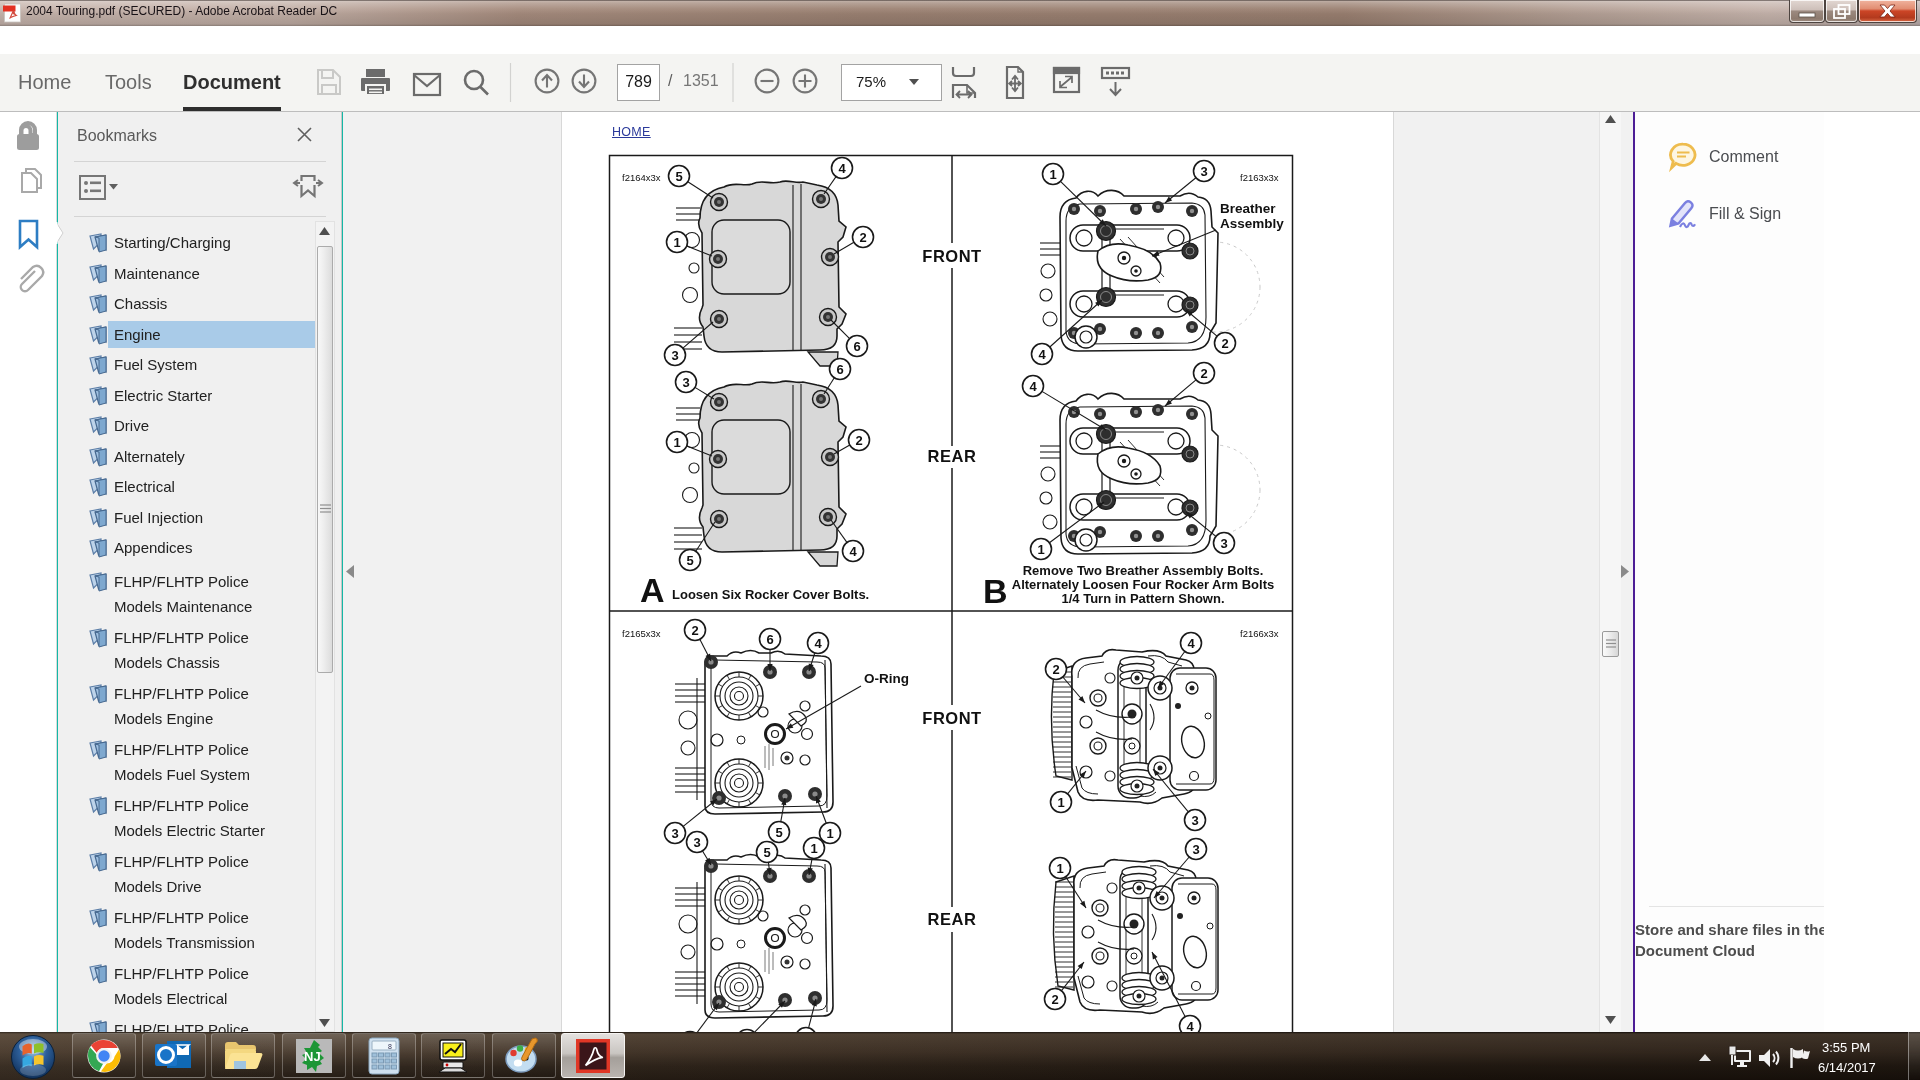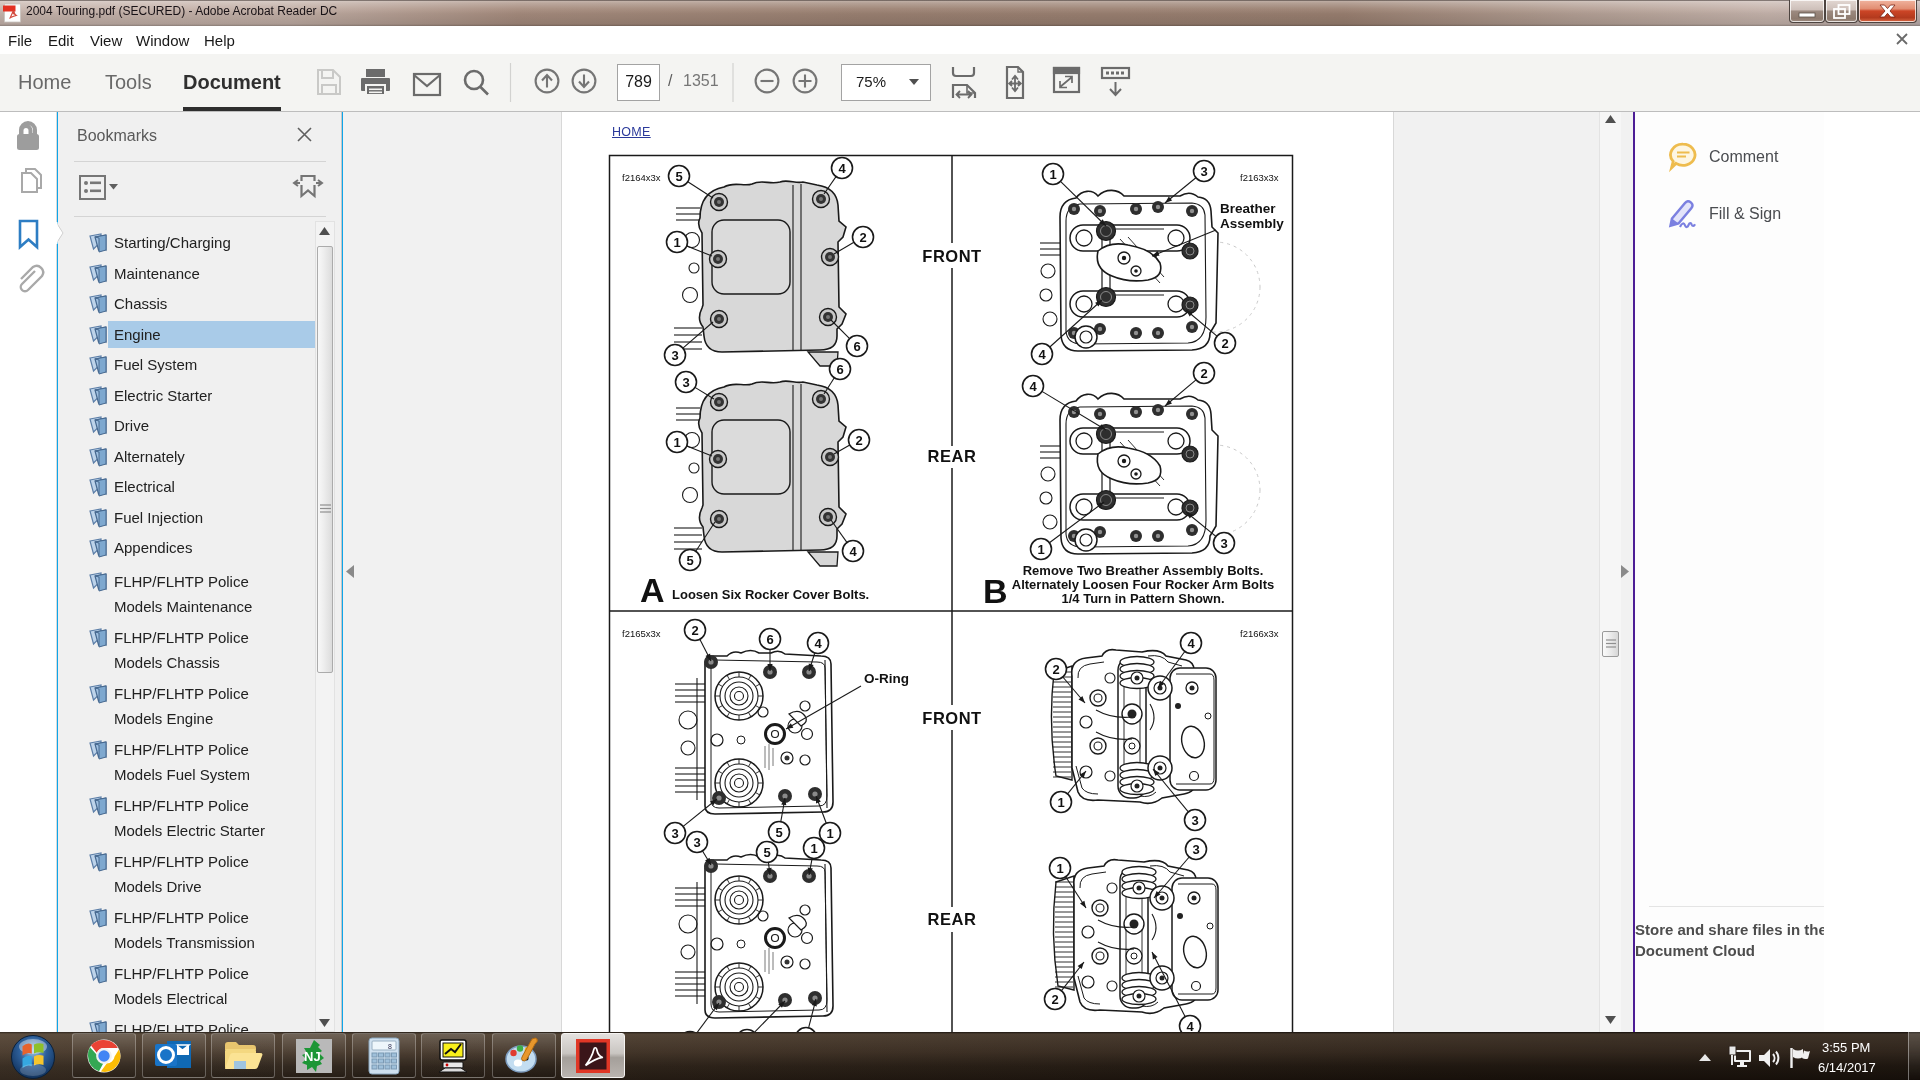--- a/index.html
+++ b/index.html
@@ -23,21 +23,21 @@
 
   
   #menubar{left:0;top:26px;width:1920px;height:28px;background:#ffffff;font-size:15px;color:#181818;}
   #menubar span{position:absolute;top:6px;}
   
   #toolbar{left:0;top:54px;width:1920px;height:58px;background:#f4f4f2;border-bottom:1px solid #bdbdbd;box-sizing:border-box;}
   .tab{position:absolute;top:17px;font-size:20px;color:#696969;}
   .tbox{position:absolute;top:10px;height:37px;background:#fff;border:1px solid #a3a3a3;box-sizing:border-box;}
 
   
-  #body{left:0;top:112px;width:1824px;height:920px;background:#0ea5e9;overflow:hidden;}
+  #body{left:0;top:112px;width:1824px;height:920px;background:#14b8a6;overflow:hidden;}
   #iconstrip{left:0;top:0;width:57px;height:920px;background:#fff;border-right:1px solid #dadada;box-sizing:border-box;}
   #bmpanel{left:58px;top:0;width:284px;height:920px;background:#f0f0f0;border-right:1px solid #c6c6c6;box-sizing:border-box;}
   #docarea{left:343px;top:0;width:1290px;height:920px;background:#f1f1f1;overflow:hidden;}
   #rightpanel{left:1633px;top:0;width:287px;height:920px;background:#fdfdfd;border-left:2px solid #4c1d95;box-sizing:border-box;}
 
   
   .bmtitle{position:absolute;left:19px;top:15px;font-size:16px;color:#5a5a5a;}
   .bmrow{position:absolute;left:56px;font-size:15px;color:#212121;white-space:nowrap;}
   .bmicon{position:absolute;left:31px;width:18px;height:20px;}
   #bm-scroll{position:absolute;left:257px;top:109px;width:20px;height:811px;background:#f3f3f3;border:1px solid #e2e2e2;box-sizing:border-box;}
@@ -73,30 +73,20 @@
           <g fill="none" stroke="#fff" stroke-width="1.8">
             <rect x="12.5" y="5" width="11" height="9"></rect>
             <rect x="8" y="9" width="11" height="9"></rect>
           </g>
         </svg></div>
     <div id="btn-close" class="capbtn"><svg width="57" height="22" viewBox="0 0 57 22">
           <path d="M21 5 L25.5 5 L28.5 8.6 L31.5 5 L36 5 L31 11 L36.2 17 L31.6 17 L28.5 13.3 L25.4 17 L20.8 17 L26 11 Z" fill="#fff" stroke="#7a2212" stroke-width="0.8"></path>
         </svg></div>
   </div>
 
-  <div id="menubar" class="abs">
-    <span style="left:8px">File</span>
-      <span style="left:48px">Edit</span>
-      <span style="left:90px">View</span>
-      <span style="left:136px">Window</span>
-      <span style="left:204px">Help</span>
-    <svg class="abs" style="left:1895px;top:6px" width="14" height="14">
-        <path d="M2 2 L12 12 M12 2 L2 12" stroke="#6a6a6a" stroke-width="1.8"></path>
-      </svg>
-  </div>
 
   <div id="toolbar" class="abs">
     <span class="tab" style="left:18px">Home</span>
     <span class="tab" style="left:105px">Tools</span>
     <span class="tab" style="left:183px;color:#2f2f2f;font-weight:bold">Document</span>
     <div class="abs" style="left:183px;top:53px;width:98px;height:3.5px;background:#2e2e2e"></div>
     <svg class="abs" style="left:0;top:0" width="1340" height="57" viewBox="0 0 1340 57">
 
       <g stroke="#c9c9c7" fill="none" stroke-width="2">
         <path d="M318 16 h15 l7 7 v17 h-22 z"></path>
@@ -167,21 +157,21 @@
             <rect x="1111" y="17.5" width="3" height="3"></rect>
             <rect x="1116" y="17.5" width="3" height="3"></rect>
             <rect x="1121" y="17.5" width="3" height="3"></rect>
         </g>
         <path d="M1115.5 28 v12 M1110 35 l5.5 6 5.5 -6" stroke-width="2"></path>
       </g>
     </svg>
     <div class="tbox" style="left:617px;width:43px;text-align:center;font-size:16px;color:#1a1a1a;line-height:33px;">789</div>
     <span class="abs" style="left:668px;top:18px;font-size:16px;color:#5e5e5e">/</span>
     <span class="abs" style="left:683px;top:18px;font-size:16px;color:#767676">1351</span>
-    <div class="tbox" style="left:841px;width:90px;">
+    <div class="tbox" style="left:841px;width:101px;">
       <span style="position:absolute;left:14px;top:8px;font-size:15px;color:#1a1a1a">75%</span>
       <svg style="position:absolute;left:66px;top:13px" width="12" height="8">
           <path d="M1 1 L6 7 L11 1 Z" fill="#4f4f4f"></path>
         </svg>
     </div>
   </div>
 
   <div id="body" class="abs">
     <div id="iconstrip" class="abs">
       <svg class="abs" style="left:0;top:-3px" width="70" height="320" viewBox="0 0 70 320">

